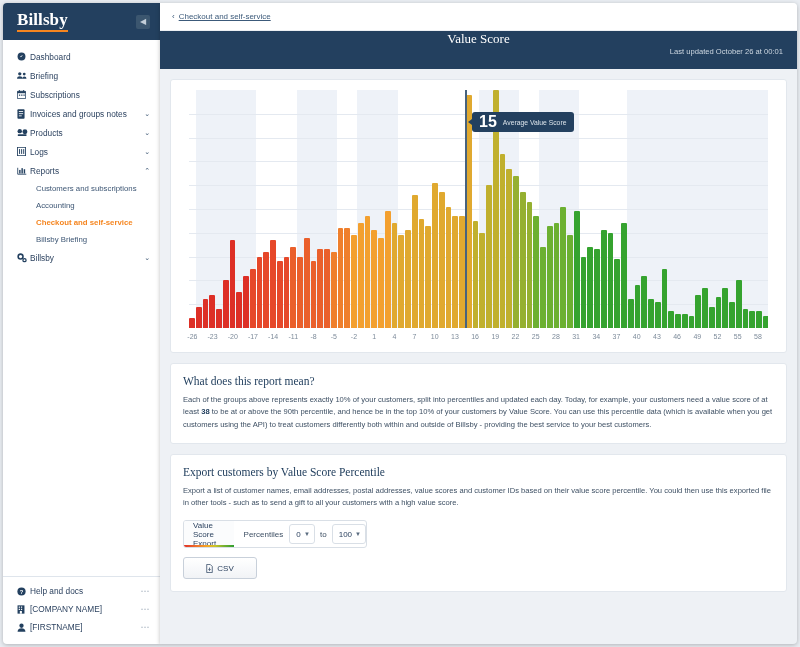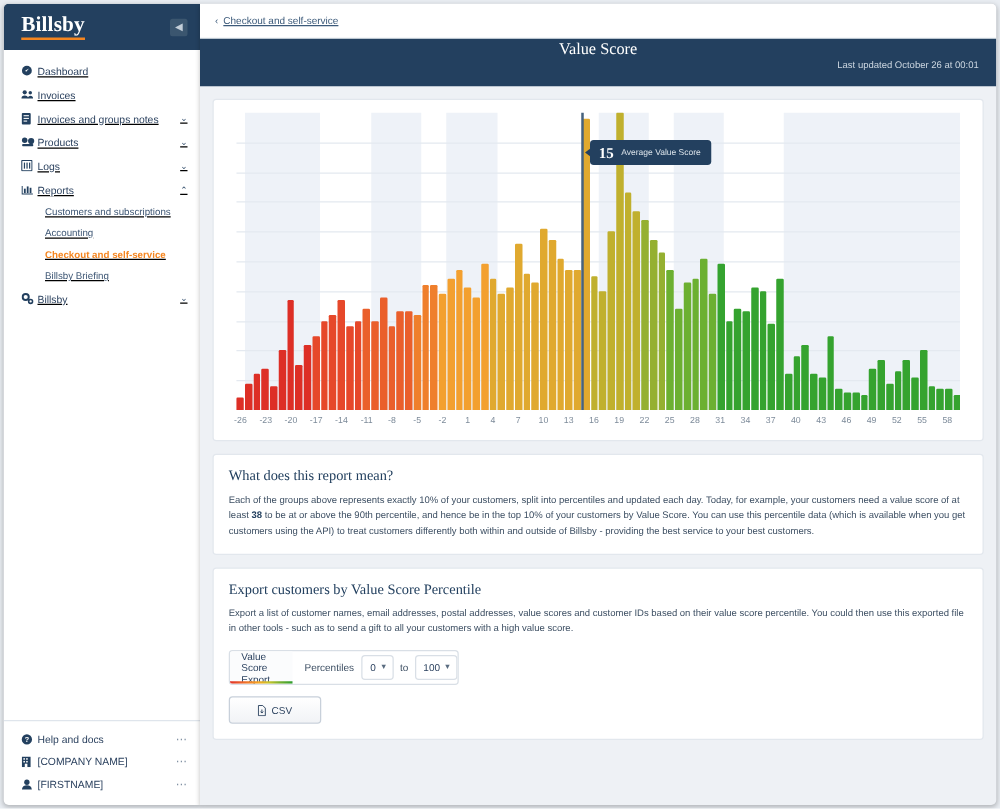--- a/index.html
+++ b/index.html
@@ -54,21 +54,20 @@
     font-size: 8px;
     display: flex;
     align-items: center;
     justify-content: center;
     cursor: pointer;
   }
   .nav {
     flex: 1;
     padding-top: 7px;
     overflow: hidden;
-    text-decoration: underline;
   }
   .nav-item {
     display: flex;
     align-items: center;
     height: 19px;
     padding: 0 10px 0 14px;
     font-size: 8.3px;
     color: #2d4360;
     cursor: pointer;
     white-space: nowrap;
@@ -246,21 +245,21 @@
     white-space: nowrap;
   }
   .tooltip:before {
     content: "";
     position: absolute;
     left: -4px; top: 7px;
     border-top: 3px solid transparent;
     border-bottom: 3px solid transparent;
     border-right: 4px solid #23405f;
   }
-  .tt-val { font-size: 12px; font-weight: bold; margin-right: 6px; font-family: Liberation Serif, serif; }
+  .tt-val { font-size: 16px; font-weight: bold; margin-right: 6px; }
   .tt-lbl { font-size: 6.8px; color: #dbe3ea; }
   .xaxis {
     position: relative;
     height: 18px;
     margin-top: 2px;
   }
   .xtick {
     position: absolute;
     top: 3px;
     font-size: 7px;
@@ -369,23 +368,37 @@
 
       <div class="nav-item">
         <span class="ico">
           <svg width="10" height="9" viewBox="0 0 18 14">
               <circle cx="5" cy="4" r="3" fill="#23405f"></circle>
               <circle cx="13" cy="4.5" r="2.5" fill="#23405f"></circle>
               <path d="M0 13c0-3 2.2-4.5 5-4.5s5 1.5 5 4.5z" fill="#23405f"></path>
               <path d="M9.5 13c0-2.6 1.8-4 3.8-4S17 10.4 17 13z" fill="#23405f"></path>
             </svg>
         </span>
-        <span class="lbl">Invoices</span>
-      </div>
-
+        <span class="lbl">Briefing</span>
+      </div>
+
+      <div class="nav-item">
+        <span class="ico">
+          <svg width="9" height="9" viewBox="0 0 14 14">
+              <rect x="0.5" y="2" width="13" height="11.5" rx="1" fill="none" stroke="#23405f" stroke-width="1.4"></rect>
+              <rect x="0.5" y="2" width="13" height="3" fill="#23405f"></rect>
+              <rect x="3" y="0" width="1.4" height="3" fill="#23405f"></rect>
+              <rect x="9.6" y="0" width="1.4" height="3" fill="#23405f"></rect>
+              <rect x="3" y="7" width="2" height="2" fill="#23405f"></rect>
+              <rect x="6.5" y="7" width="2" height="2" fill="#23405f"></rect>
+              <rect x="10" y="7" width="2" height="2" fill="#23405f"></rect>
+            </svg>
+        </span>
+        <span class="lbl">Subscriptions</span>
+      </div>
 
       <div class="nav-item">
         <span class="ico">
           <svg width="8" height="10" viewBox="0 0 11 14">
               <rect x="0.5" y="0.5" width="10" height="13" rx="1.2" fill="#23405f"></rect>
               <rect x="2.5" y="3" width="6" height="1.2" fill="#fff"></rect>
               <rect x="2.5" y="6" width="6" height="1.2" fill="#fff"></rect>
               <rect x="2.5" y="9" width="4" height="1.2" fill="#fff"></rect>
             </svg>
         </span>

